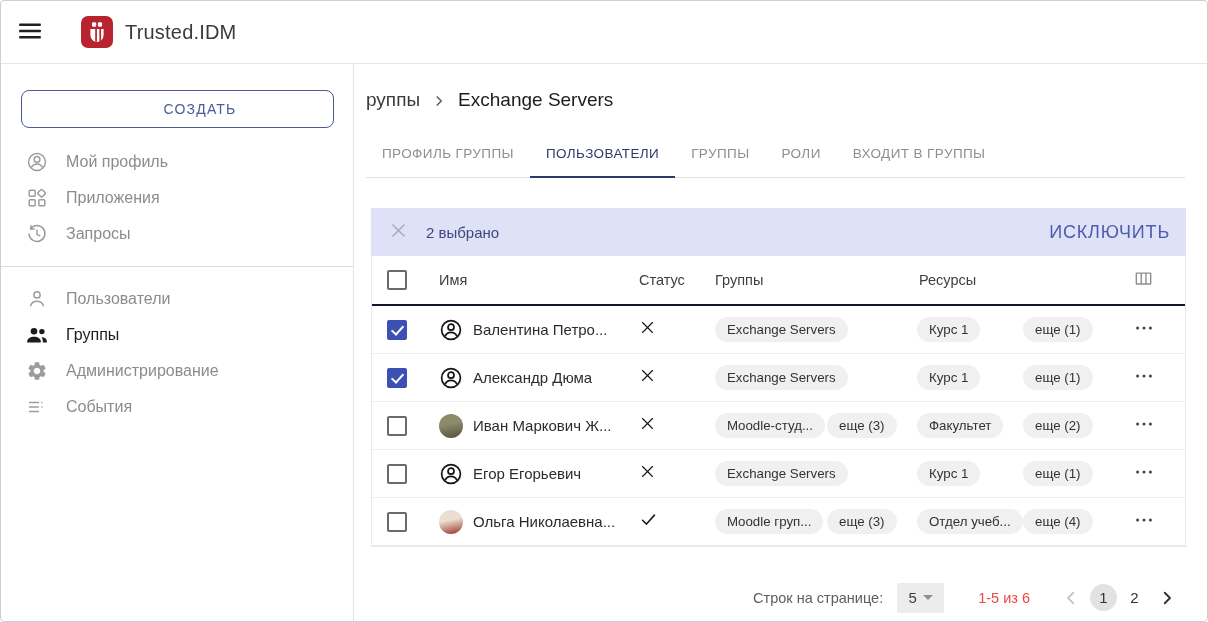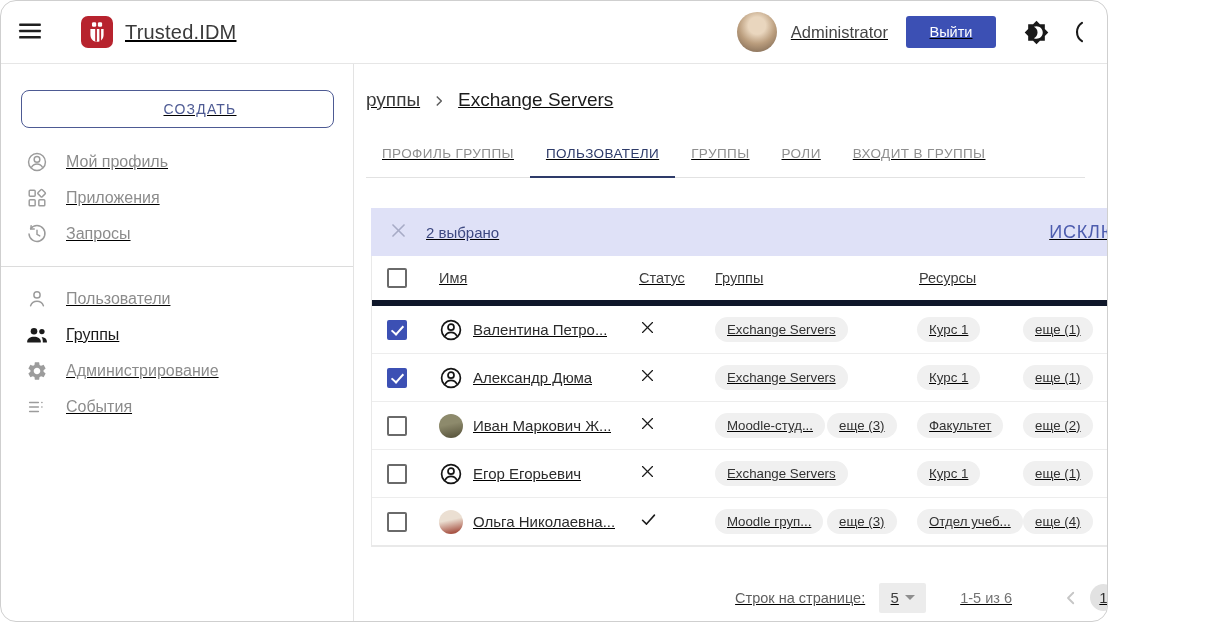--- a/index.html
+++ b/index.html
@@ -1,21 +1,21 @@
 <!DOCTYPE html>
 <html style="--accent: #3C50B4; --brand-red: #B7232E; --selection-bg: #DFE1F7; --selection-text: #3D4880; --selection-action: #4D5CAE; --tab-active: #2E3B69; --chip-bg: #F0F0F0; --create-outline: #4D5A93;"><head>
 <meta charset="utf-8">
 <style>
   :root{
     --accent:#3C50B4; --brand-red:#B7232E; --selection-bg:#DFE1F7; --selection-text:#3D4880;
     --selection-action:#4D5CAE; --tab-active:#2E3B69; --chip-bg:#F0F0F0; --create-outline:#4D5A93;
   }
   *{box-sizing:border-box;margin:0;padding:0;font-family:"Liberation Sans",sans-serif;}
   html,body{background:#fff;}
-  .app{width:1108px;height:622px;border:1px solid #CFCFCF;border-radius:16px;overflow:hidden;background:#fff;position:relative;text-decoration:underline;}
+  .app{width:1208px;height:622px;border:1px solid #CFCFCF;border-radius:4px;overflow:hidden;background:#fff;position:relative;}
   
   .topbar{height:63px;border-bottom:1px solid #E6E6E6;display:flex;align-items:center;padding:0 16px;}
   .icon-btn{background:none;border:none;cursor:pointer;display:flex;align-items:center;}
   .logo{margin-left:38px;display:flex;align-items:center;}
   .brand{margin-left:12px;font-size:20px;color:#3A3A3A;letter-spacing:.2px;}
   .top-right{margin-left:auto;display:flex;align-items:center;}
   .avatar-lg{width:40px;height:40px;border-radius:50%;display:inline-block;
     background:radial-gradient(circle at 50% 34%,#E9D6BE 0 26%,#BA9D7D 55%,#6F5B49 100%);}
   .username{margin:0 18px 0 14px;font-size:16.5px;color:#454545;}
   .logout{width:90px;height:32px;background:var(--accent);color:#fff;border:none;border-radius:3px;
@@ -48,21 +48,21 @@
   
   .selbar{margin-top:30px;height:48px;background:var(--selection-bg);display:flex;align-items:center;padding:0 16px;}
   .selbar-close{background:none;border:none;cursor:pointer;display:flex;align-items:center;padding:2px;}
   .selbar-text{margin-left:16px;font-size:15px;color:var(--selection-text);}
   .selbar-action{margin-left:auto;background:none;border:none;cursor:pointer;font-size:18px;
     letter-spacing:.8px;color:var(--selection-action);}
   
   .table{border:1px solid #E9E9E9;border-top:none;}
   .trow{display:grid;grid-template-columns:46px 214px 80px 205px 205px 1fr;align-items:center;
     height:48px;border-bottom:1px solid #EDEDED;}
-  .trow.thead{height:50px;border-bottom:6px solid #0f172a;color:#3E3E3E;font-size:14.5px;}
+  .trow.thead{height:50px;border-bottom:2px solid #0f172a;color:#3E3E3E;font-size:14.5px;}
   .trow:last-child{border-bottom:1px solid #E9E9E9;}
   .cell{display:flex;align-items:center;min-width:0;}
   .c-check{padding-left:15px;}
   .h-name{padding-left:21px;}
   .h-status,.c-status{padding-left:7px;}
   .h-groups{padding-left:3px;}
   .h-res{padding-left:2px;text-align:center;}
   .c-name{padding-left:21px;text-align:center;}
   .c-groups{padding-left:3px;}
   .c-act{padding-left:9px;}
@@ -77,21 +77,21 @@
     border-radius:13px;font-size:13.3px;color:#333;white-space:nowrap;}
   .chip-slot-g{min-width:112px;display:flex;}
   .chip-slot-r{min-width:106px;display:flex;}
   .dots-btn,.cols-btn{background:none;border:none;cursor:pointer;display:flex;align-items:center;padding:2px;}
   
   .pagination{margin-top:28px;height:45px;display:flex;align-items:center;justify-content:flex-end;
     font-size:14.5px;color:#5E5E5E;padding-right:8px;}
   .pg-select{margin:0 34px 0 14px;width:47px;height:30px;background:#ECECEC;border:none;border-radius:2px;
     display:flex;align-items:center;justify-content:center;gap:6px;cursor:pointer;font-size:15px;color:#3F3F3F;}
   .caret{width:0;height:0;border-left:5px solid transparent;border-right:5px solid transparent;border-top:5.5px solid #8E8E8E;display:inline-block;}
-  .pg-range{color:#737373;margin-right:48px;}
+  .pg-range{color:#ef4444;margin-right:30px;}
   .pg-nav{background:none;border:none;cursor:pointer;display:flex;align-items:center;padding:2px;}
   .pg-pages{display:flex;align-items:center;gap:4px;margin:0 8px;}
   .pg-page{width:27px;height:27px;border-radius:50%;border:none;background:transparent;font-size:15px;color:#333;cursor:pointer;
     display:flex;align-items:center;justify-content:center;}
   .pg-page.current{background:#E2E2E2;}
 </style>
 </head>
 <body>
 
 <div class="app">
@@ -107,35 +107,20 @@
         <svg width="32" height="32" viewBox="0 0 32 32">
           <rect width="32" height="32" rx="7" fill="var(--brand-red)"></rect>
           <rect x="11" y="6.2" width="4.2" height="4.6" rx="1.3" fill="#fff"></rect>
           <rect x="16.9" y="6.2" width="4.2" height="4.6" rx="1.3" fill="#fff"></rect>
           <path d="M9.4 13h13.2v5.4c0 4.3-2.7 7.4-6.6 7.4s-6.6-3.1-6.6-7.4z" fill="#fff"></path>
           <rect x="14.2" y="13" width="1.7" height="12.6" fill="var(--brand-red)"></rect>
           <rect x="18.4" y="13" width="1.7" height="12.6" fill="var(--brand-red)"></rect>
         </svg>
       </span>
     <span class="brand">Trusted.IDM</span>
-    <div class="top-right">
-      <span class="avatar-lg"></span>
-      <span class="username">Administrator</span>
-      <button class="logout">Выйти</button>
-      <span class="theme" id="i-bright">
-          <svg width="25" height="25" viewBox="0 0 24 24" fill="#1A1A1A">
-            <path d="M20 8.69V4h-4.69L12 .69 8.69 4H4v4.69L.69 12 4 15.31V20h4.69L12 23.31 15.31 20H20v-4.69L23.31 12 20 8.69zM12 18c-.89 0-1.74-.2-2.5-.55C11.56 16.5 13 14.42 13 12s-1.44-4.5-3.5-5.45C10.26 6.2 11.11 6 12 6c3.31 0 6 2.69 6 6s-2.69 6-6 6z"></path>
-          </svg>
-        </span>
-      <span class="cres" id="i-cres">
-          <svg width="24" height="24" viewBox="0 0 24 24" fill="none" stroke="#1A1A1A" stroke-width="2.1" stroke-linecap="round">
-            <path d="M15 2.8 A 11 11 0 0 0 15 21.2"></path>
-          </svg>
-        </span>
-    </div>
   </header>
 
   <div class="shell">
     <aside class="sidebar">
       <button class="create-btn">СОЗДАТЬ</button>
       <nav class="side-nav" id="side-top">
           <div class="side-item">
             <span class="s-icon">
               <svg width="22" height="22" viewBox="0 0 24 24" fill="none" stroke="#9C9C9C" stroke-width="1.6">
                 <circle cx="12" cy="12" r="9.2"></circle>

